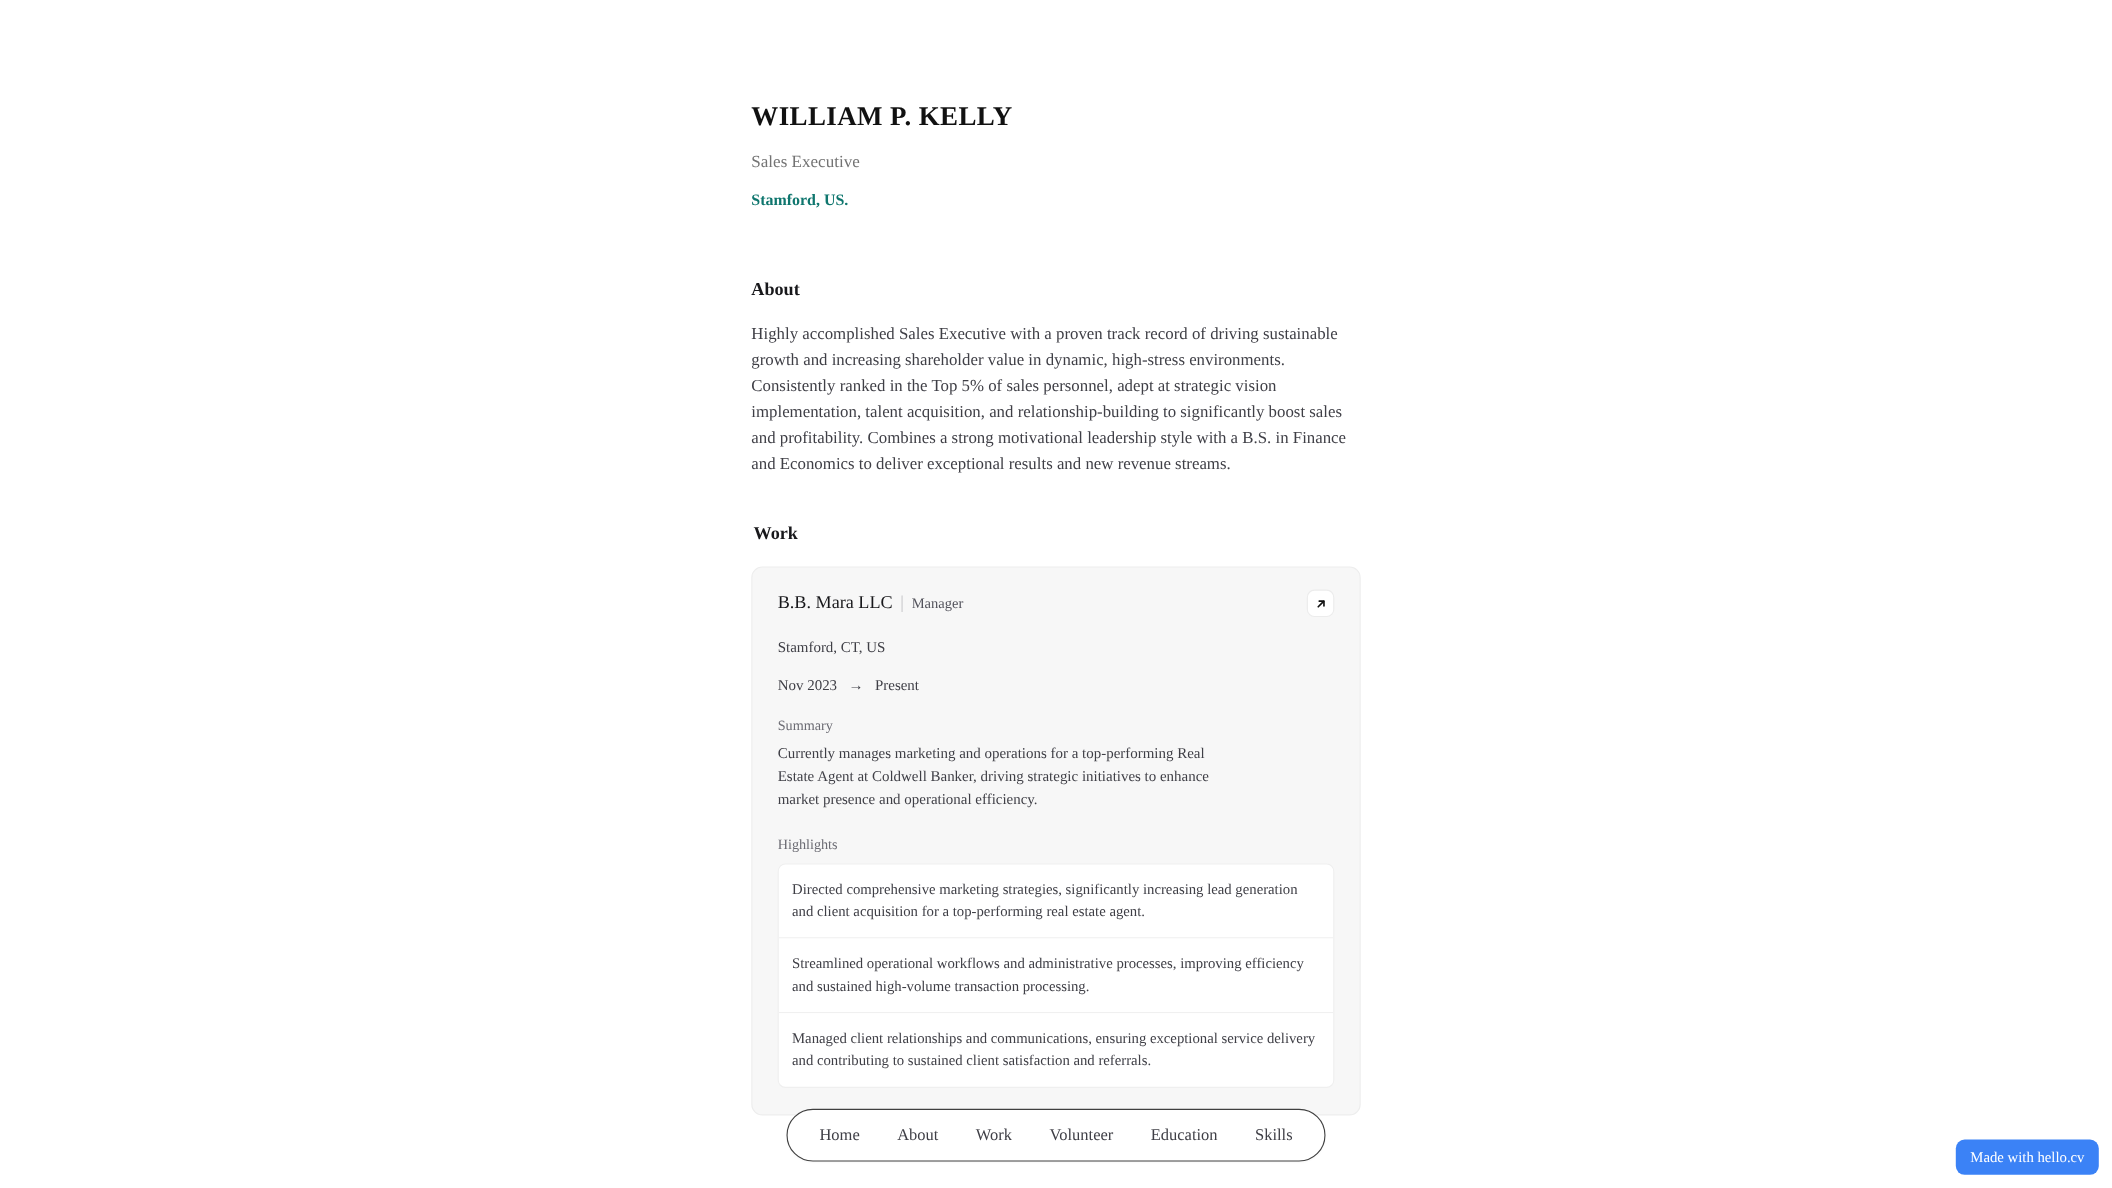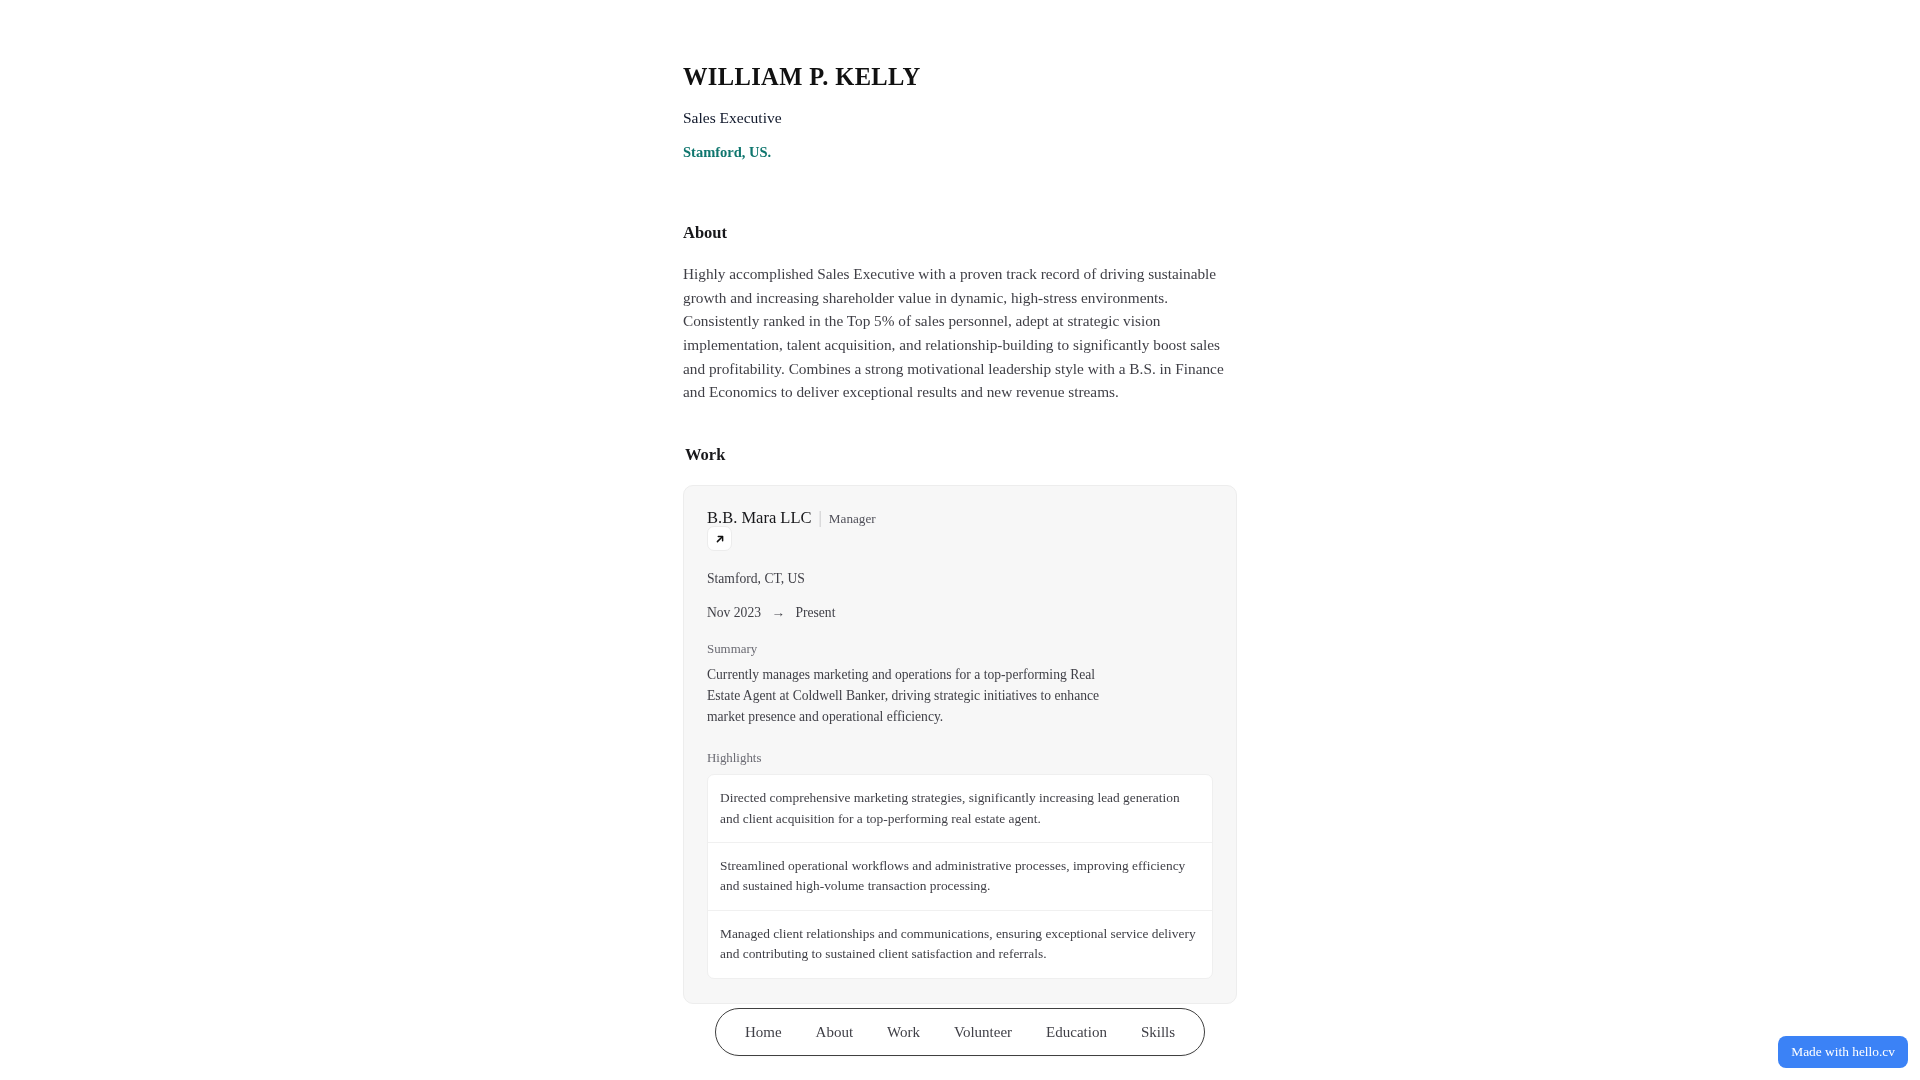--- a/index.html
+++ b/index.html
@@ -21,34 +21,34 @@
 
   
   .content {
     position: absolute;
     left: 683px;
     top: 0;
     width: 554px;
   }
 
   
-  .header { padding-top: 62px; }
+  .header { padding-top: 92px; }
 
   .name {
     font-size: 24.5px;
     font-weight: 700;
     letter-spacing: 0.015em;
     color: #111111;
     line-height: 1.25;
   }
 
   .role {
     margin-top: 14px;
     font-size: 15.5px;
-    color: #0f172a;
+    color: #737373;
     line-height: 1.4;
   }
 
   .location {
     margin-top: 14px;
     font-size: 14.5px;
     color: #0f766e;
     line-height: 1.4;
     font-weight: bold;
   }
@@ -81,21 +81,20 @@
     border: 1px solid #ededed;
     border-radius: 10px;
     padding: 22px 23px 24px 23px;
     position: relative;
   }
 
   .job-head {
     display: flex;
     align-items: flex-start;
     justify-content: space-between;
-    flex-direction: column;
   }
 
   .job-title-line {
     font-size: 16.5px;
     color: #18181b;
     line-height: 1.2;
     display: flex;
     align-items: baseline;
     flex-wrap: wrap;
   }

